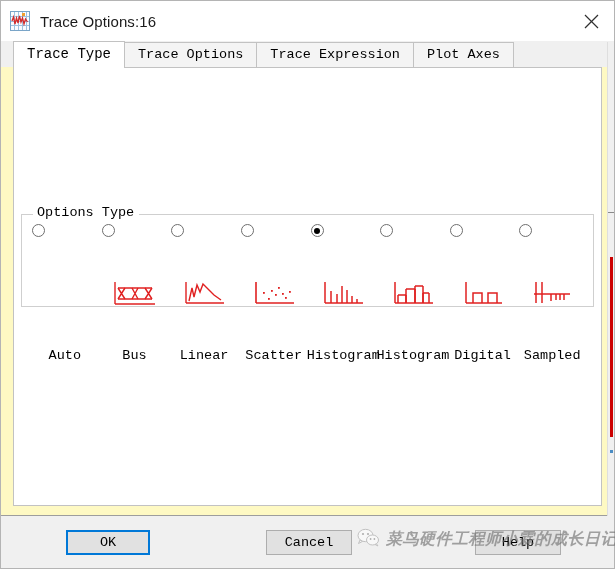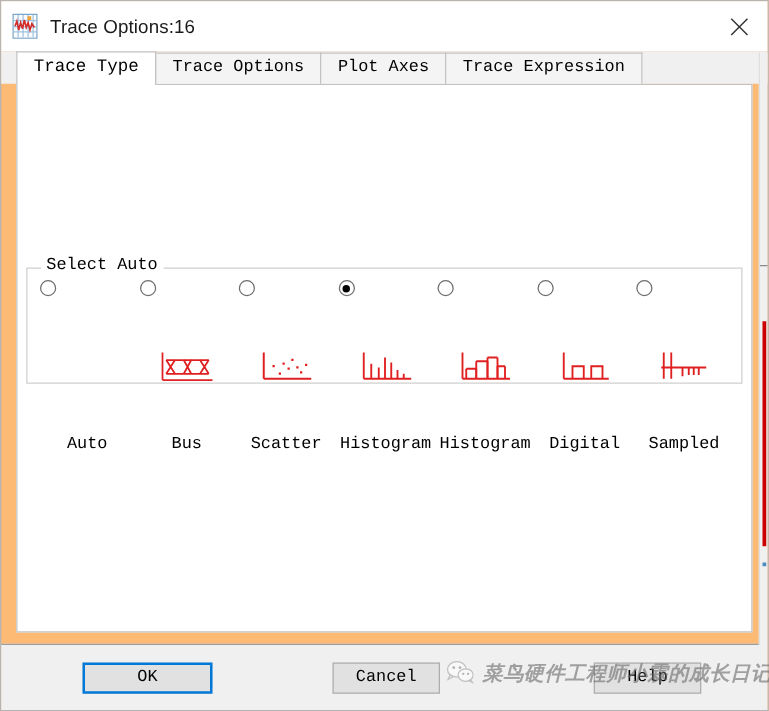--- a/index.html
+++ b/index.html
@@ -14,21 +14,21 @@
     font-size: 13px;
     color: #000000;
     overflow: hidden;
   }
 
   .window {
     position: absolute;
     left: 0; top: 0;
     width: 615px;
     height: 569px;
-    background: #fdba74;
+    background: #fef9c3;
     border: 1px solid #b4b4b4;
     box-sizing: border-box;
     display: flex;
     flex-direction: column;
   }
 
   
   .titlebar {
     height: 40px;
     background: #ffffff;
@@ -211,21 +211,21 @@
     font-size: 13.5px;
     color: #000;
     display: flex;
     align-items: center;
     justify-content: center;
     cursor: default;
     white-space: nowrap;
   }
   .btn-ok {
     left: 65px;
-    width: 104px;
+    width: 84px;
     border: 2px solid #0078d7;
     background: #e1e1e1;
   }
   .btn-cancel { left: 265px; width: 86px; }
   .btn-help   { left: 474px; width: 86px; }
 
   
   .watermark {
     position: absolute;
     left: 356px;
@@ -314,31 +314,31 @@
   </div>
 
   <div class="tabstrip">
     <div class="tab active">
       <span>Trace Type</span>
     </div>
     <div class="tab">
       <span>Trace Options</span>
     </div>
     <div class="tab">
+      <span>Trace Expression</span>
+    </div>
+    <div class="tab">
       <span>Plot Axes</span>
     </div>
-    <div class="tab">
-      <span>Trace Expression</span>
-    </div>
   </div>
 
   <div class="tabpage">
 
     <div class="groupbox">
-      <div class="groupbox-title">Select Auto</div>
+      <div class="groupbox-title">Options Type</div>
 
       <div class="type-row">
 
         <div class="type-cell">
           <span class="radio"></span>
           <span class="type-icon blank"></span>
           <span class="type-label">Auto</span>
         </div>
 
         <div class="type-cell">
@@ -350,20 +350,31 @@
               <line x1="7" y1="8" x2="41" y2="8"></line>
               <line x1="7" y1="19" x2="41" y2="19"></line>
               <path d="M7 8 L14 19 M7 19 L14 8"></path>
               <path d="M21 8 L27 19 M21 19 L27 8"></path>
               <path d="M34 8 L41 19 M34 19 L41 8"></path>
             </g>
           </svg>
           <span class="type-label">Bus</span>
         </div>
 
+        <div class="type-cell">
+          <span class="radio"></span>
+          <svg class="type-icon" viewBox="0 0 46 26">
+            <g fill="none" stroke="#e02020" stroke-width="1.4">
+              <line x1="5" y1="2" x2="5" y2="23"></line>
+              <line x1="5" y1="23" x2="43" y2="23"></line>
+              <polyline points="8,21 11,8 13,17 16,5 19,12 22,4 27,9 33,15 40,20"></polyline>
+            </g>
+          </svg>
+          <span class="type-label">Linear</span>
+        </div>
 
         <div class="type-cell">
           <span class="radio"></span>
           <svg class="type-icon" viewBox="0 0 46 26">
             <g fill="none" stroke="#e02020" stroke-width="1.6">
               <line x1="5" y1="2" x2="5" y2="23"></line>
               <line x1="5" y1="23" x2="43" y2="23"></line>
             </g>
             <g fill="#e02020">
               <rect x="12" y="12" width="1.8" height="1.8"></rect>

